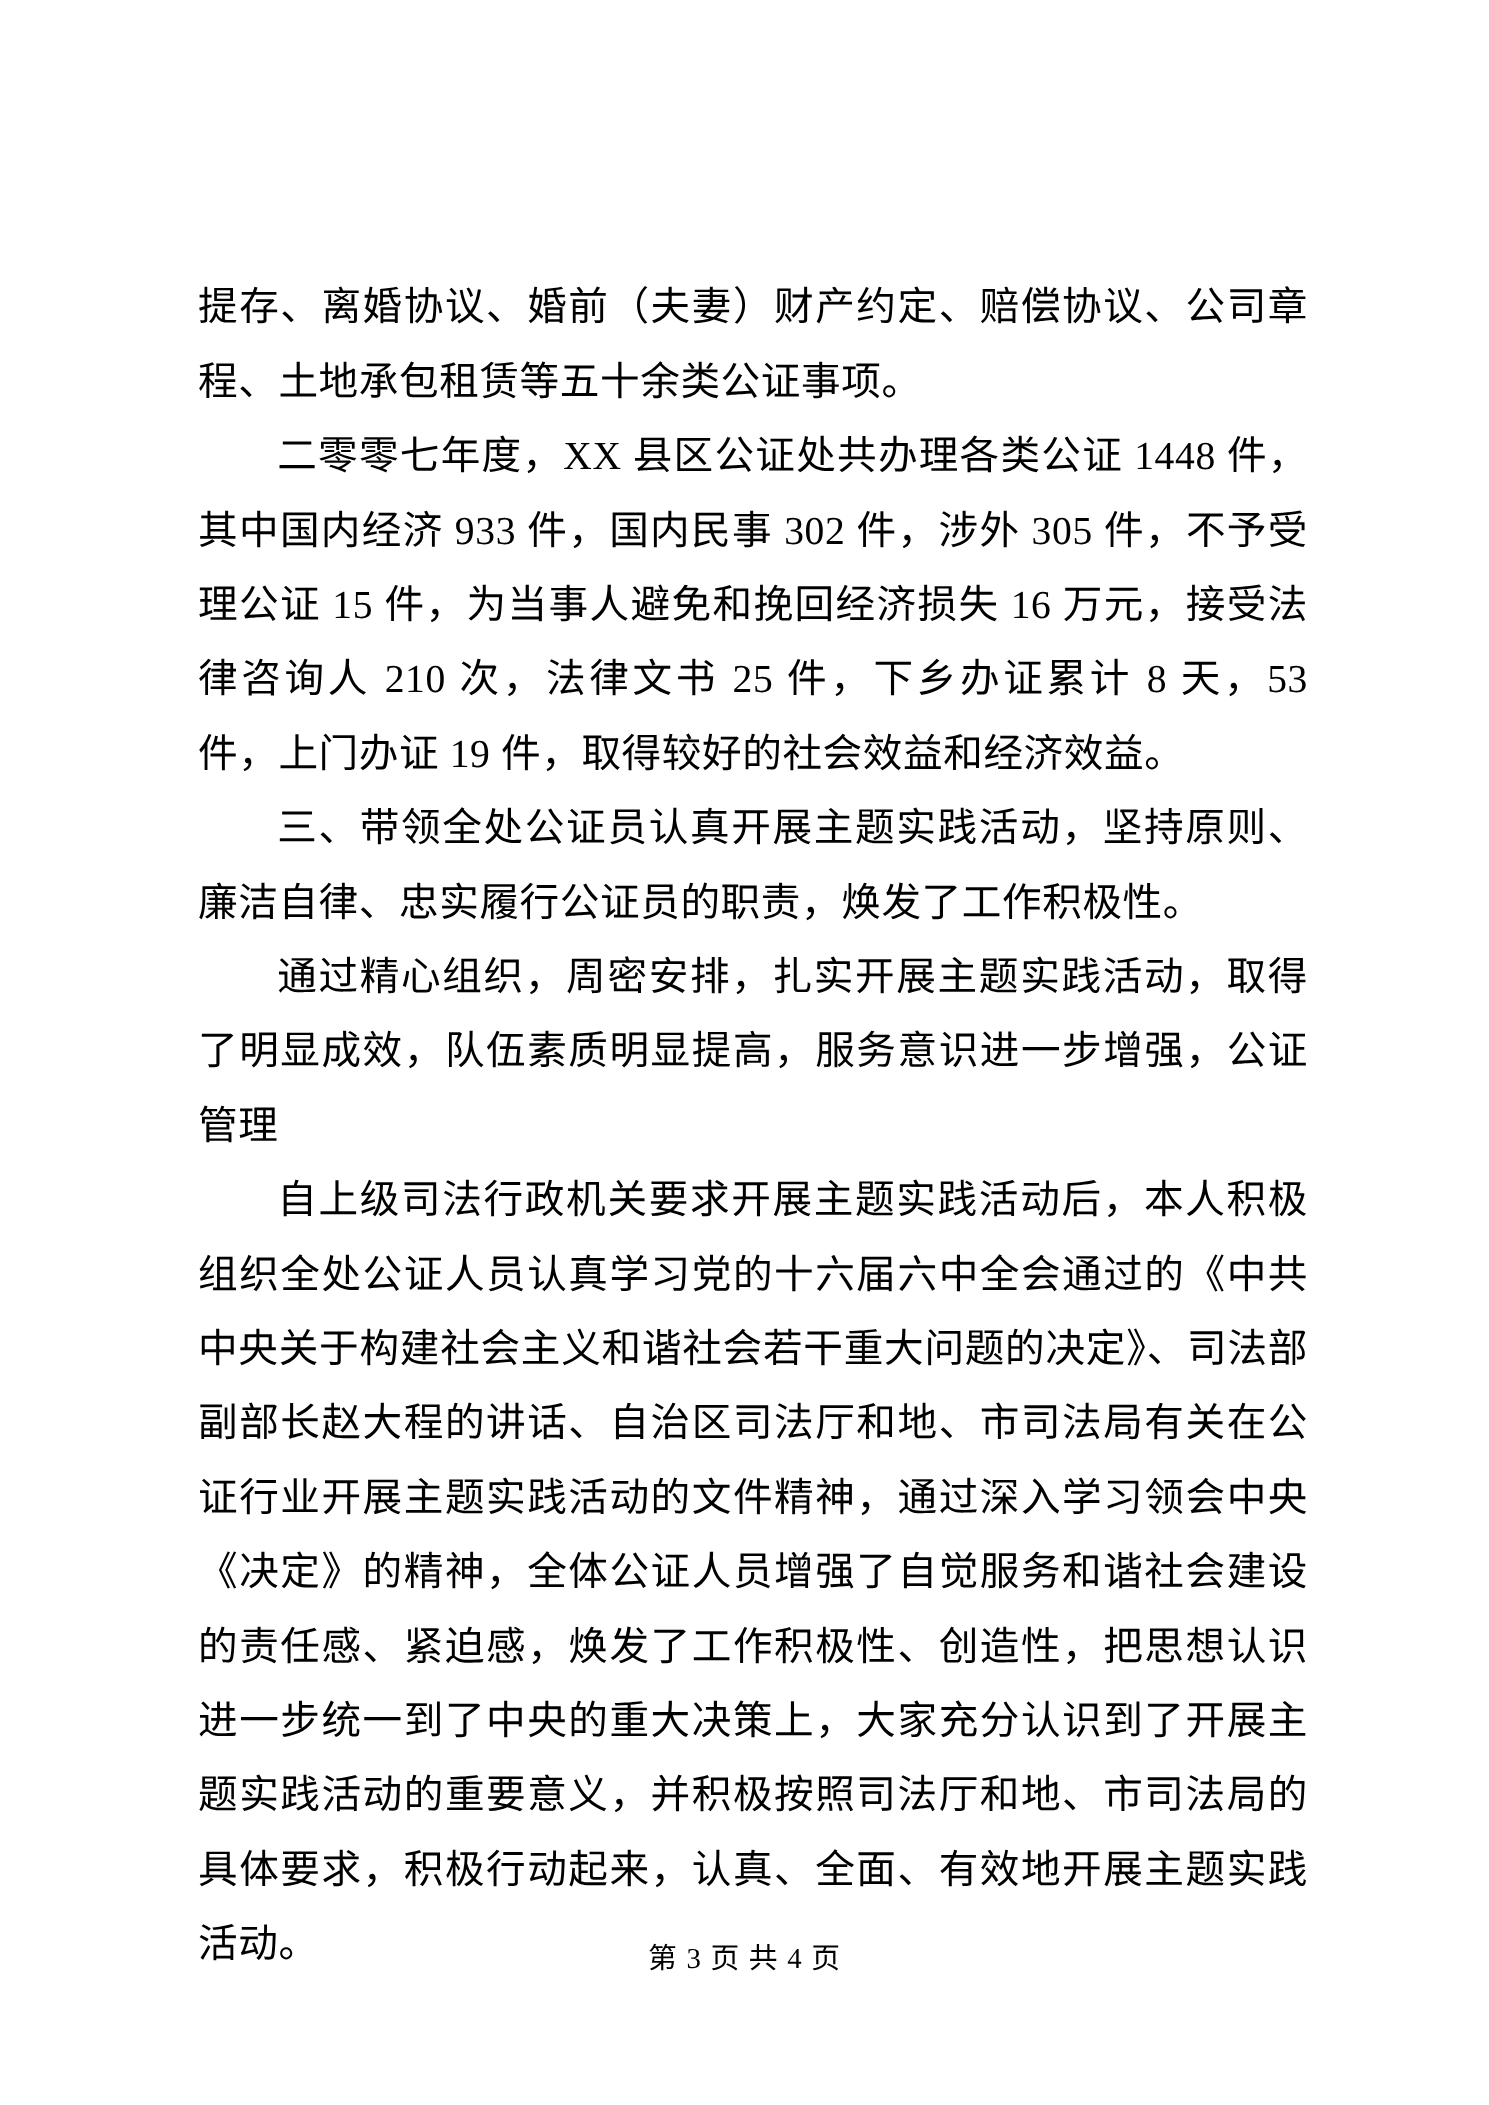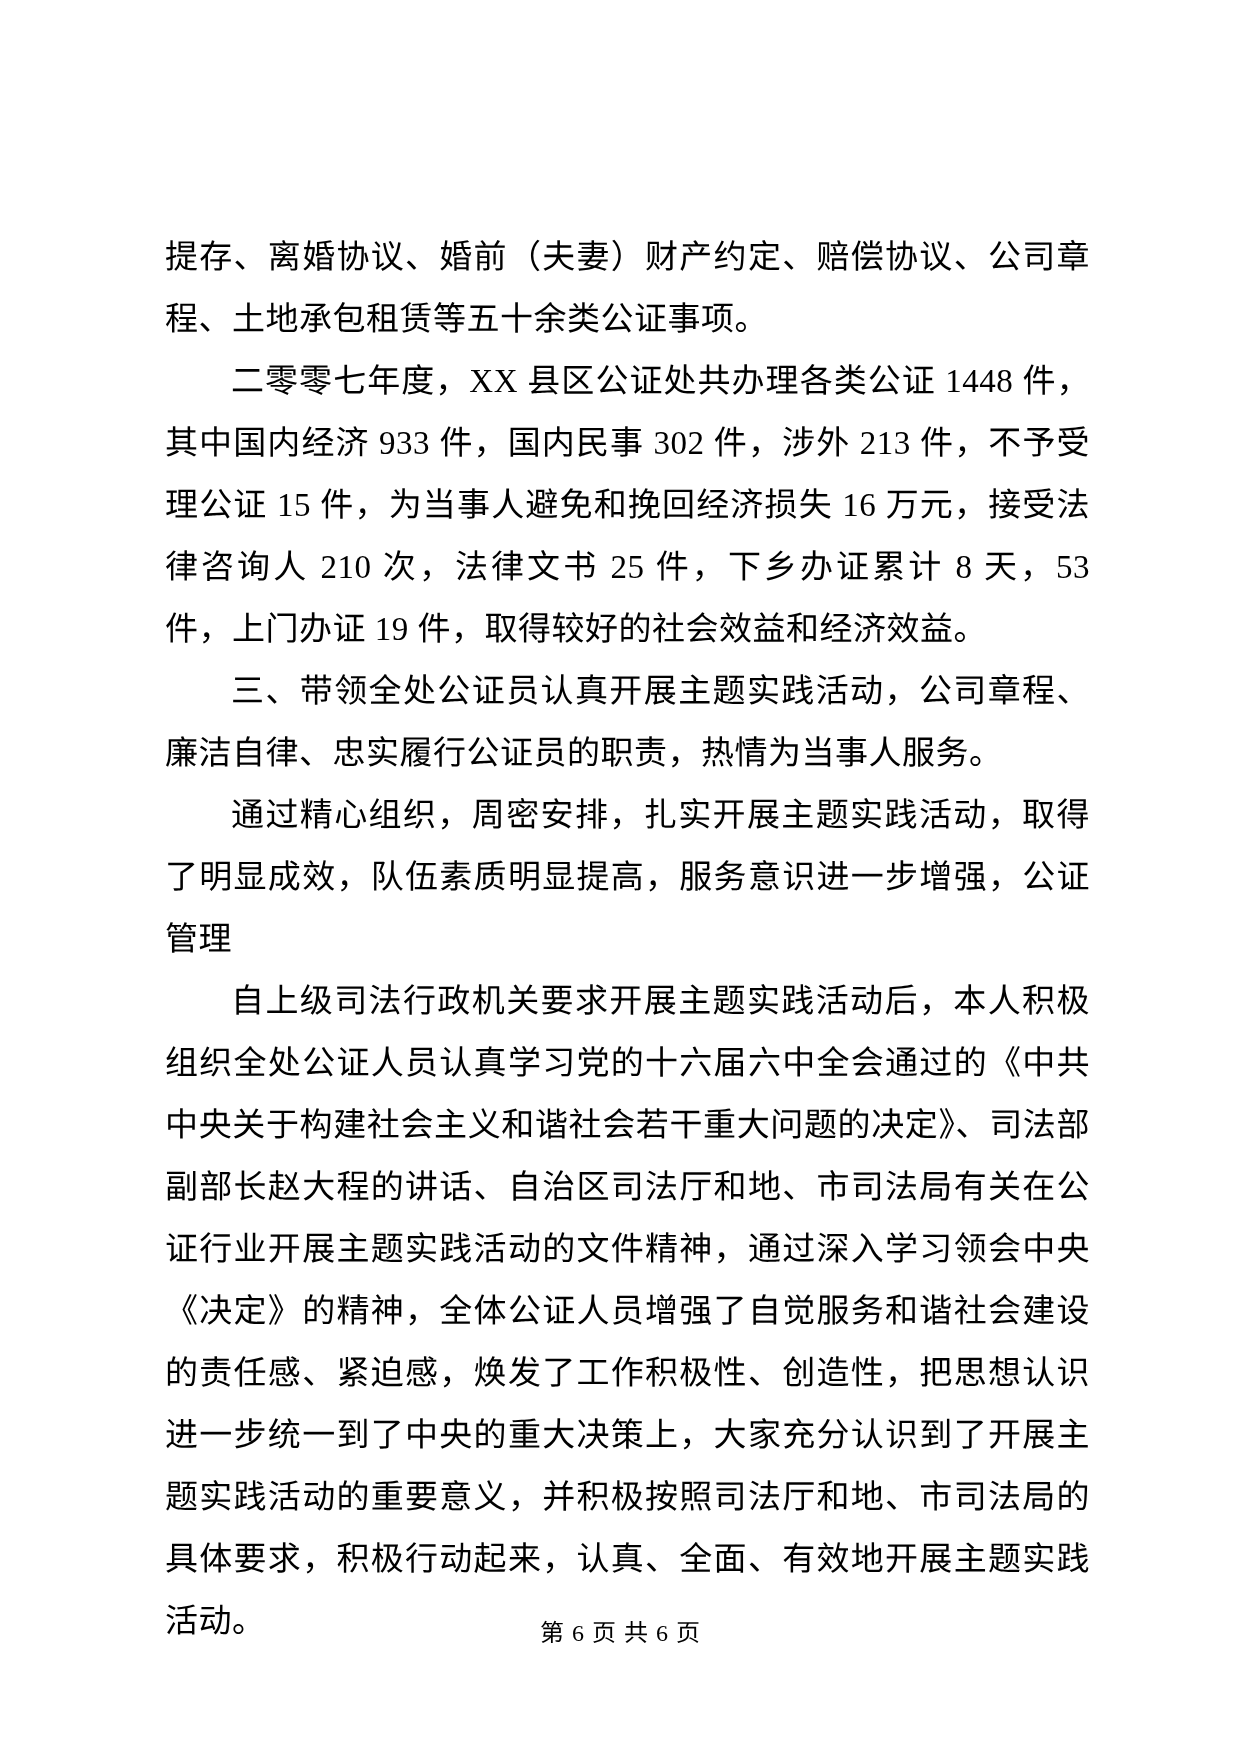--- a/index.html
+++ b/index.html
@@ -55,23 +55,23 @@
     letter-spacing: 1px;
   }
 </style>
 </head>
 <body>
 
 <div class="page">
 
   <div class="doc-body">
     <p class="para">提存、离婚协议、婚前（夫妻）财产约定、赔偿协议、公司章程、土地承包租赁等五十余类公证事项。</p>
-    <p class="para indent">二零零七年度，XX 县区公证处共办理各类公证 1448 件，其中国内经济 933 件，国内民事 302 件，涉外 213 件，不予受理公证 15 件，为当事人避免和挽回经济损失 16 万元，接受法律咨询人 210 次，法律文书 25 件，下乡办证累计 8 天，53 件，上门办证 19 件，取得较好的社会效益和经济效益。</p>
-    <p class="para indent">三、带领全处公证员认真开展主题实践活动，公司章程、廉洁自律、忠实履行公证员的职责，热情为当事人服务。</p>
+    <p class="para indent">二零零七年度，XX 县区公证处共办理各类公证 1448 件，其中国内经济 933 件，国内民事 302 件，涉外 305 件，不予受理公证 15 件，为当事人避免和挽回经济损失 16 万元，接受法律咨询人 210 次，法律文书 25 件，下乡办证累计 8 天，53 件，上门办证 19 件，取得较好的社会效益和经济效益。</p>
+    <p class="para indent">三、带领全处公证员认真开展主题实践活动，坚持原则、廉洁自律、忠实履行公证员的职责，焕发了工作积极性。</p>
     <p class="para indent">通过精心组织，周密安排，扎实开展主题实践活动，取得了明显成效，队伍素质明显提高，服务意识进一步增强，公证管理</p>
     <p class="para indent">自上级司法行政机关要求开展主题实践活动后，本人积极组织全处公证人员认真学习党的十六届六中全会通过的《中共中央关于构建社会主义和谐社会若干重大问题的决定》、司法部副部长赵大程的讲话、自治区司法厅和地、市司法局有关在公证行业开展主题实践活动的文件精神，通过深入学习领会中央《决定》的精神，全体公证人员增强了自觉服务和谐社会建设的责任感、紧迫感，焕发了工作积极性、创造性，把思想认识进一步统一到了中央的重大决策上，大家充分认识到了开展主题实践活动的重要意义，并积极按照司法厅和地、市司法局的具体要求，积极行动起来，认真、全面、有效地开展主题实践活动。</p>
   </div>
 
   <div class="page-footer">
-    <span>第 6 页 共 6 页</span>
+    <span>第 3 页 共 4 页</span>
   </div>
 
 </div>
 
 </body></html>

